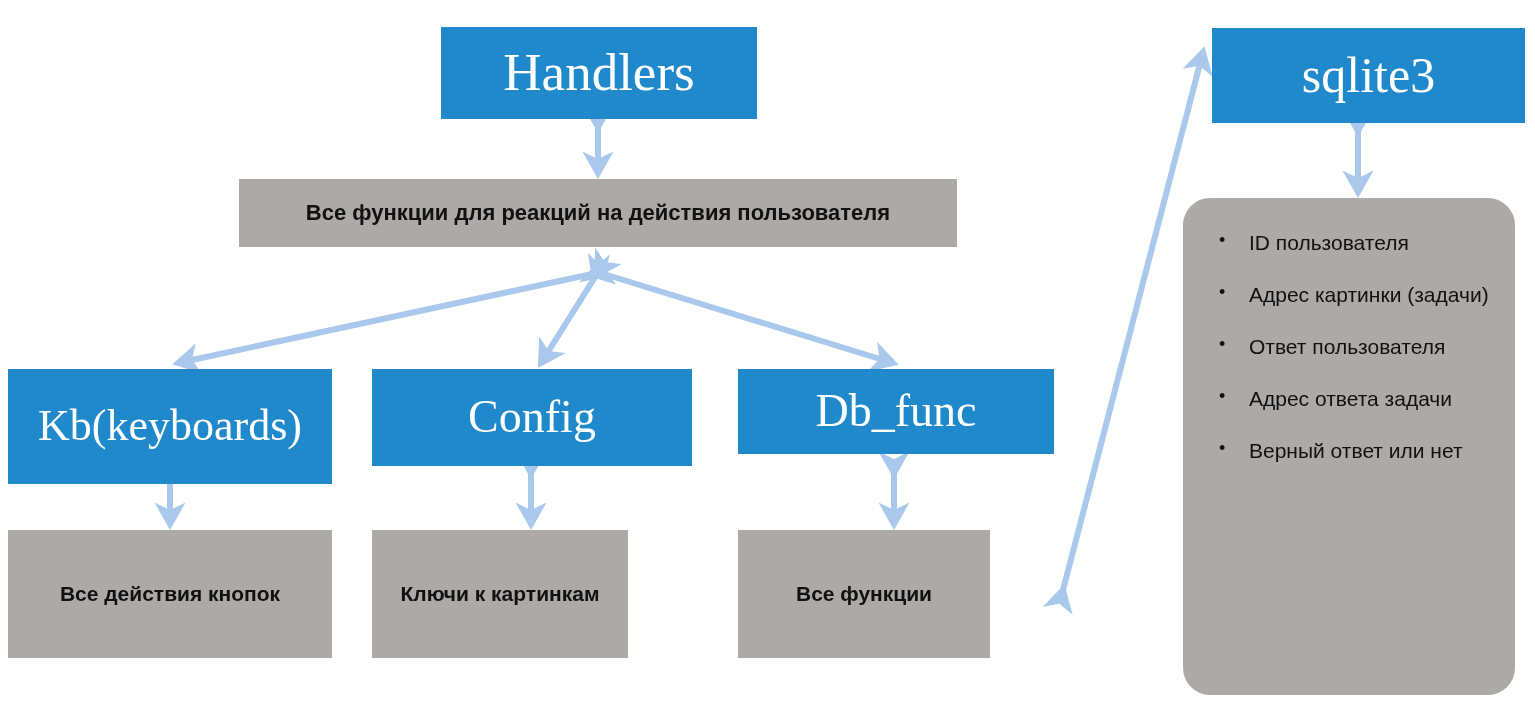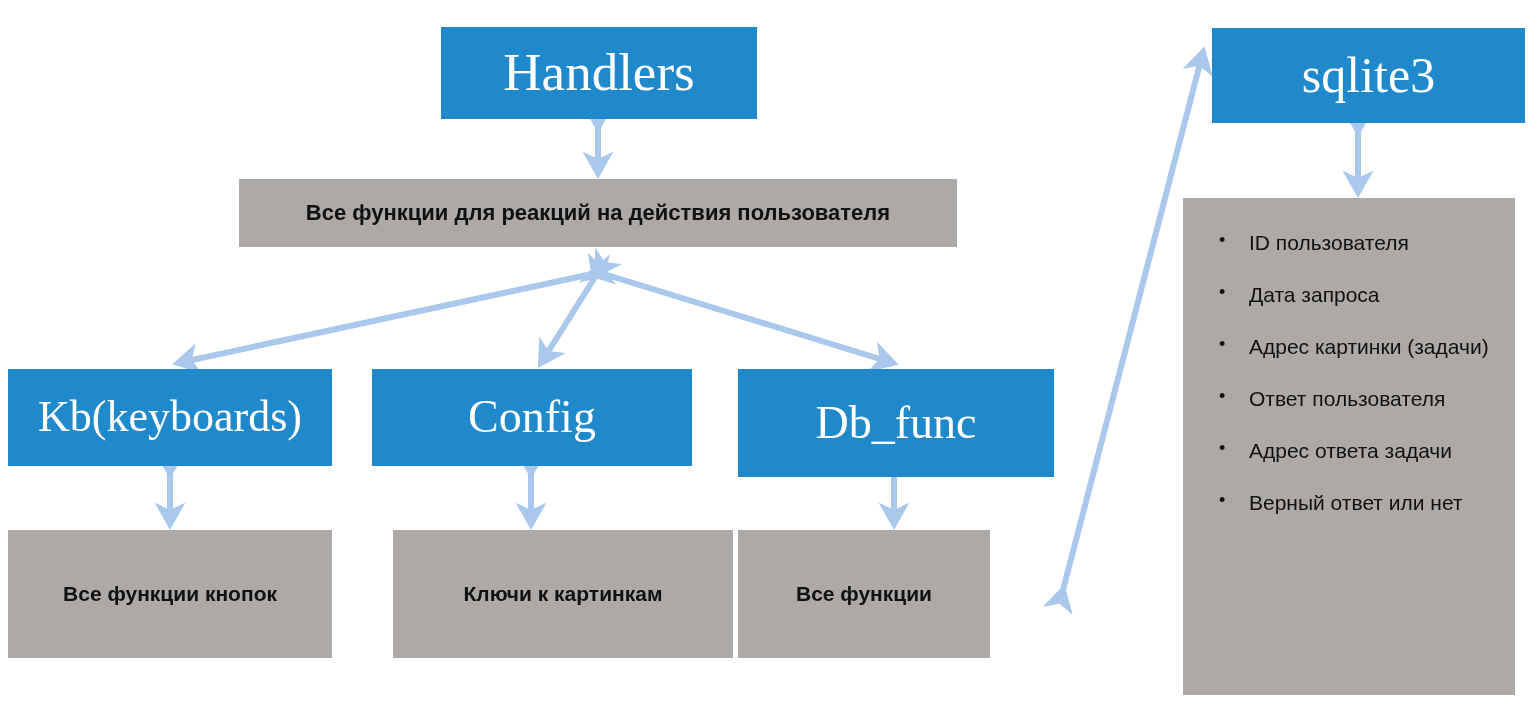--- a/index.html
+++ b/index.html
@@ -34,36 +34,37 @@
     color: #111111;
     font-family: "Liberation Sans", sans-serif;
     font-weight: bold;
     line-height: 1.25;
   }
 
   
   #node-handlers      { left: 441px; top: 27px;  width: 316px; height: 92px;  font-size: 53px; }
   #node-handlers-desc { left: 239px; top: 179px; width: 718px; height: 68px;  font-size: 22px; }
 
-  #node-kb            { left: 8px;   top: 369px; width: 324px; height: 97px;  font-size: 44px; }
+  #node-kb            { left: 8px;   top: 369px; width: 324px; height: 115px;  font-size: 44px; }
   #node-config        { left: 372px; top: 369px; width: 320px; height: 97px;  font-size: 46px; }
-  #node-dbfunc        { left: 738px; top: 369px; width: 316px; height: 108px;  font-size: 46px; }
+  #node-dbfunc        { left: 738px; top: 369px; width: 316px; height: 85px;  font-size: 46px; }
 
   #node-kb-desc       { left: 8px;   top: 530px; width: 324px; height: 128px; font-size: 21px; }
-  #node-config-desc   { left: 393px; top: 530px; width: 340px; height: 128px; font-size: 21px; }
+  #node-config-desc   { left: 372px; top: 530px; width: 256px; height: 128px; font-size: 21px; }
   #node-dbfunc-desc   { left: 738px; top: 530px; width: 252px; height: 128px; font-size: 21px; }
 
   #node-sqlite        { left: 1212px; top: 28px; width: 313px; height: 95px;  font-size: 50px; }
 
   #node-db-fields {
     position: absolute;
     left: 1183px; top: 198px; width: 332px; height: 497px;
     background: #aca9a6;
     box-sizing: border-box;
     padding: 28px 16px 10px 22px;
+    border-radius: 27px;
   }
   #node-db-fields ul {
     margin: 0;
     padding: 0 0 0 26px;
     list-style: none;
   }
   #node-db-fields li {
     position: relative;
     color: #111111;
     font-family: "Liberation Sans", sans-serif;
@@ -133,21 +134,21 @@
 
   <div class="box box-blue" id="node-config">
     <span>Config</span>
   </div>
 
   <div class="box box-blue" id="node-dbfunc">
     <span>Db_func</span>
   </div>
 
   <div class="box box-gray" id="node-kb-desc">
-    <span>Все функции кнопок</span>
+    <span>Все действия кнопок</span>
   </div>
 
   <div class="box box-gray" id="node-config-desc">
     <span>
       <span>Ключи к картинкам</span><br>
     </span>
   </div>
 
   <div class="box box-gray" id="node-dbfunc-desc">
     <span>
@@ -155,21 +156,20 @@
     </span>
   </div>
 
   <div class="box box-blue" id="node-sqlite">
     <span>sqlite3</span>
   </div>
 
   <div id="node-db-fields">
     <ul>
       <li><span>ID пользователя</span></li>
-      <li><span>Дата запроса</span></li>
       <li><span>Адрес картинки (задачи)</span></li>
       <li><span>Ответ пользователя</span></li>
       <li><span>Адрес ответа задачи</span></li>
       <li><span>Верный ответ или нет</span></li>
     </ul>
   </div>
 
 </div>
 
 </body></html>

